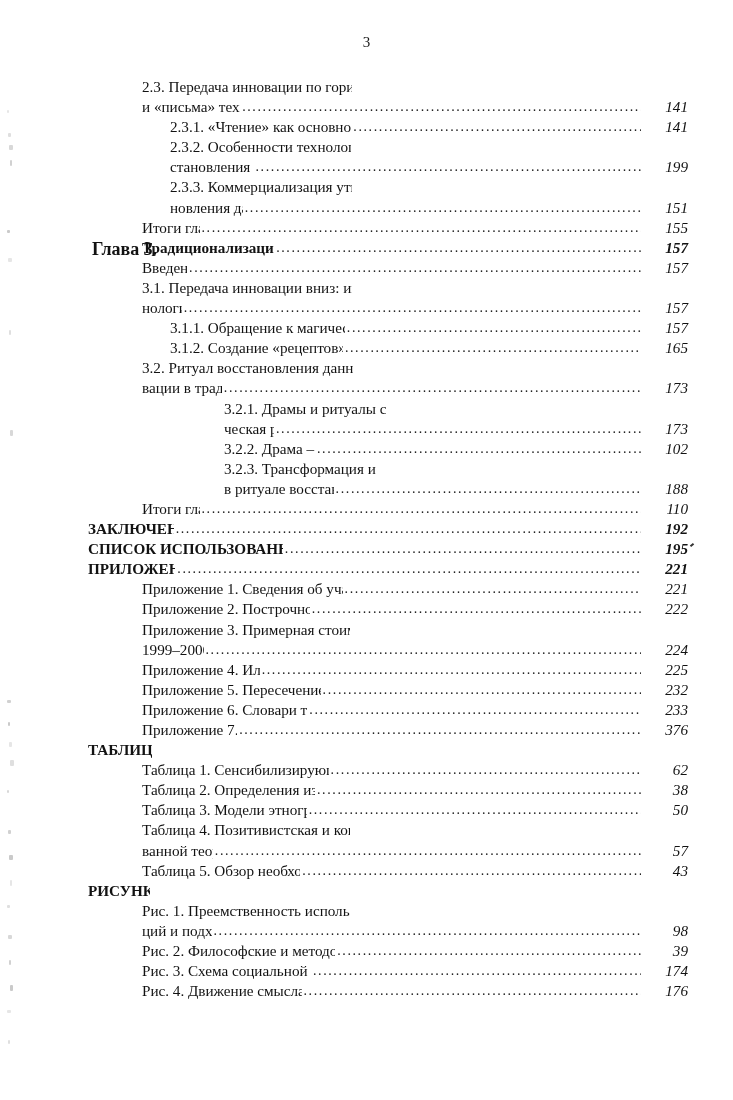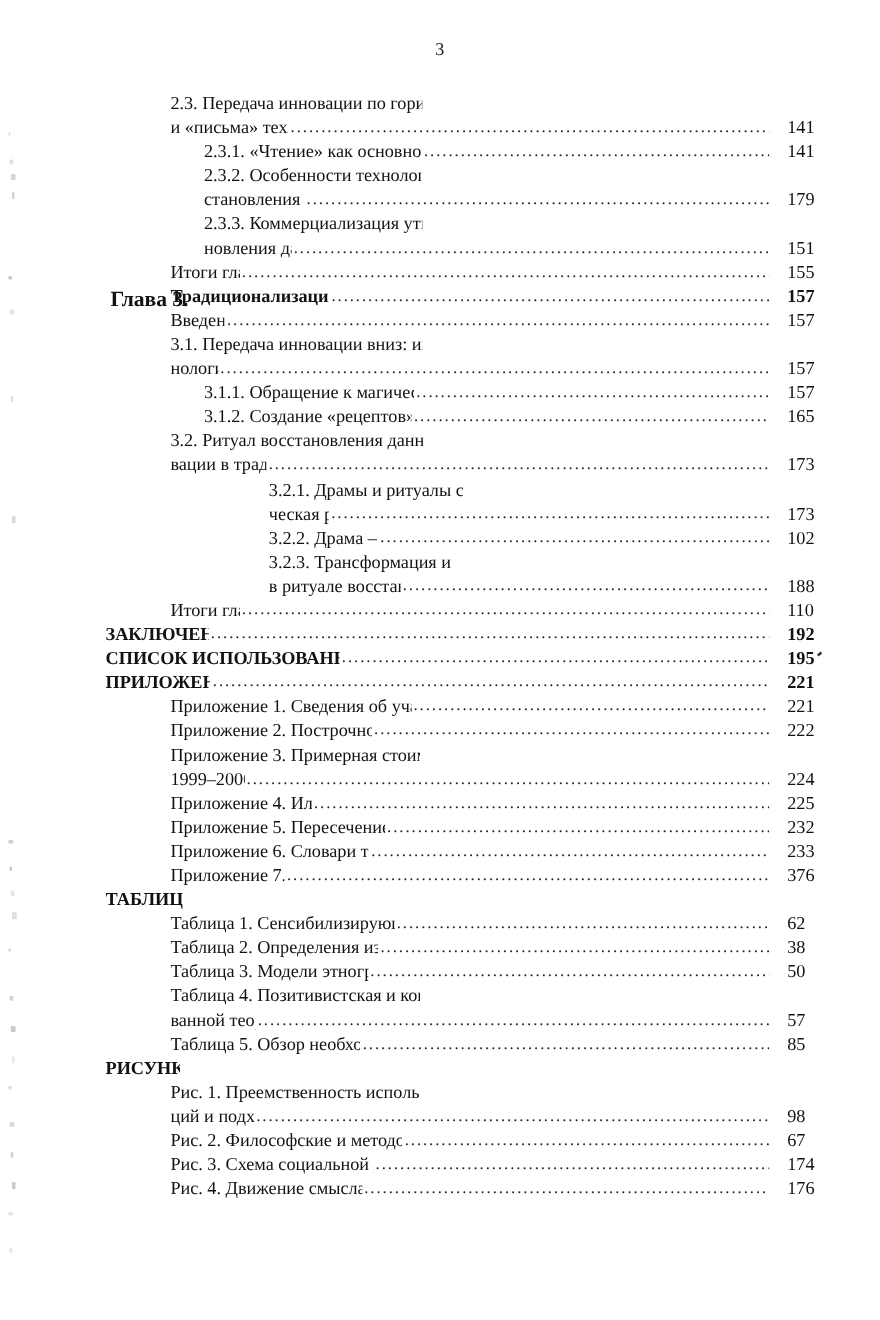--- a/index.html
+++ b/index.html
@@ -56,22 +56,23 @@
     font-size: 14px;
     letter-spacing: 1.6px;
     color: #222;
     position: relative;
     top: -1px;
   }
   .row .pg {
     flex: 0 0 auto;
     width: 46px;
     padding-left: 14px;
-    text-align: left;
+    text-align: right;
     box-sizing: border-box;
+    font-style: italic;
   }
   .row.nodots .dots { visibility: hidden; }
   .row.nopg .pg { visibility: hidden; }
 
   
   .lvl-0 { padding-left: 0px; }
   .lvl-1 { padding-left: 54px; }
   .lvl-2 { padding-left: 82px; }
   .lvl-3 { padding-left: 136px; }
   .lvl-cont1 { padding-left: 54px; }
@@ -163,21 +164,21 @@
         <span class="pg">141</span>
       </div>
       <div class="row lvl-2 nodots nopg">
         <span class="title">2.3.2. Особенности технологического знания в области вос-</span>
         <span class="dots">........................................................................................................................</span>
         <span class="pg"></span>
       </div>
       <div class="row lvl-2">
         <span class="title">становления данных</span>
         <span class="dots">........................................................................................................................</span>
-        <span class="pg">179</span>
+        <span class="pg">199</span>
       </div>
       <div class="row lvl-2 nodots nopg">
         <span class="title">2.3.3. Коммерциализация утилиты и развитие рынка восста-</span>
         <span class="dots">........................................................................................................................</span>
         <span class="pg"></span>
       </div>
       <div class="row lvl-2">
         <span class="title">новления данных</span>
         <span class="dots">........................................................................................................................</span>
         <span class="pg">151</span>
@@ -339,41 +340,41 @@
         <span class="pg"></span>
       </div>
       <div class="row lvl-cont1">
         <span class="title">ванной теории»</span>
         <span class="dots">........................................................................................................................</span>
         <span class="pg">57</span>
       </div>
       <div class="row lvl-1">
         <span class="title">Таблица 5. Обзор необходимой информации</span>
         <span class="dots">........................................................................................................................</span>
-        <span class="pg">85</span>
+        <span class="pg">43</span>
       </div>
       <div class="row lvl-0 nodots nopg">
         <span class="title b">РИСУНКИ</span>
         <span class="dots">........................................................................................................................</span>
         <span class="pg b"></span>
       </div>
       <div class="row lvl-1 nodots nopg">
         <span class="title">Рис. 1. Преемственность использованных исследовательских тради-</span>
         <span class="dots">........................................................................................................................</span>
         <span class="pg"></span>
       </div>
       <div class="row lvl-cont1">
         <span class="title">ций и подходов</span>
         <span class="dots">........................................................................................................................</span>
         <span class="pg">98</span>
       </div>
       <div class="row lvl-1">
         <span class="title">Рис. 2. Философские и методологические основания работы</span>
         <span class="dots">........................................................................................................................</span>
-        <span class="pg">67</span>
+        <span class="pg">39</span>
       </div>
       <div class="row lvl-1">
         <span class="title">Рис. 3. Схема социальной драмы (по В. Тэрнеру)</span>
         <span class="dots">........................................................................................................................</span>
         <span class="pg">174</span>
       </div>
       <div class="row lvl-1">
         <span class="title">Рис. 4. Движение смысла (по Г. Маккракену)</span>
         <span class="dots">........................................................................................................................</span>
         <span class="pg">176</span>

